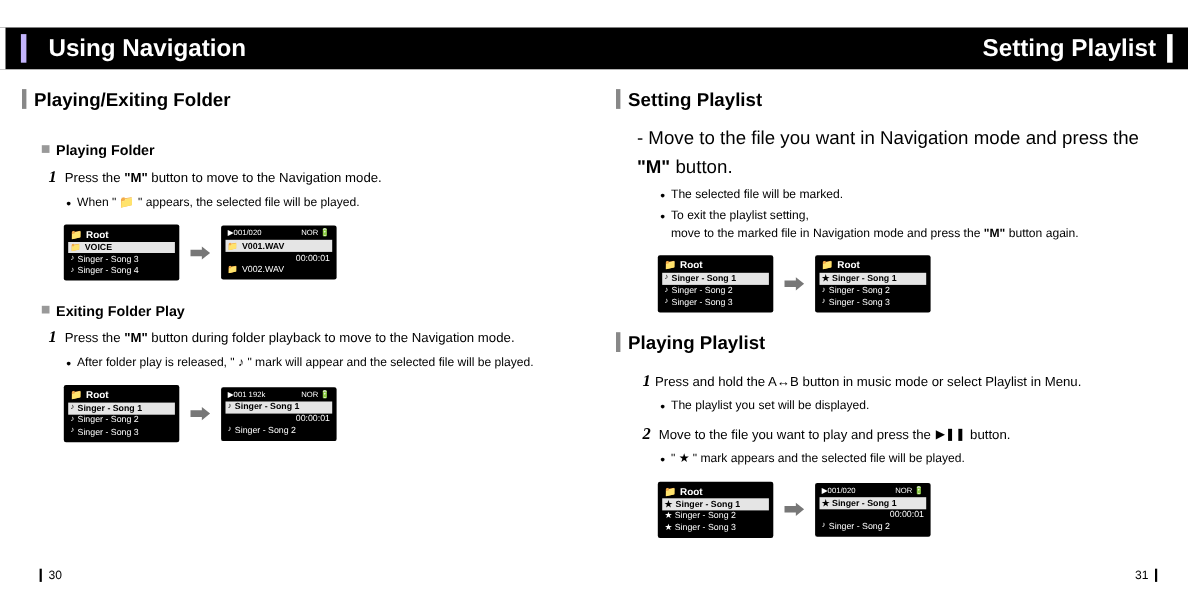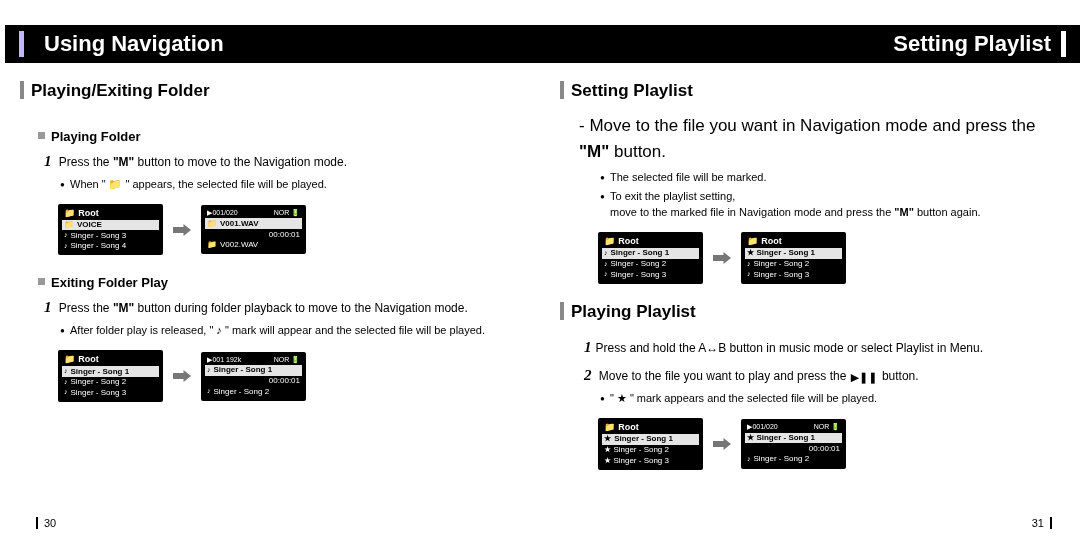--- a/index.html
+++ b/index.html
@@ -344,20 +344,21 @@
           </div>
       </div>
     </div>
 
     <div class="section-h">
       <span>Playing Playlist</span>
     </div>
     <div class="step">
       <span class="stepnum">1</span><span>Press and hold the A↔B button in music mode or select Playlist in Menu.</span>
     </div>
+    <div class="bullet"><span>The playlist you set will be displayed.</span></div>
     <div class="step">
       <span class="stepnum">2</span>
       <span>Move to the file you want to play and press the  </span><span class="inline-icon">▶❚❚</span><span> button.</span>
     </div>
     <div class="bullet"><span>" ★ " mark appears and the selected file will be played.</span></div>
 
     <div class="screenshot-row">
       <div class="lcd">
         <div class="hdr">
             <span>📁</span>

